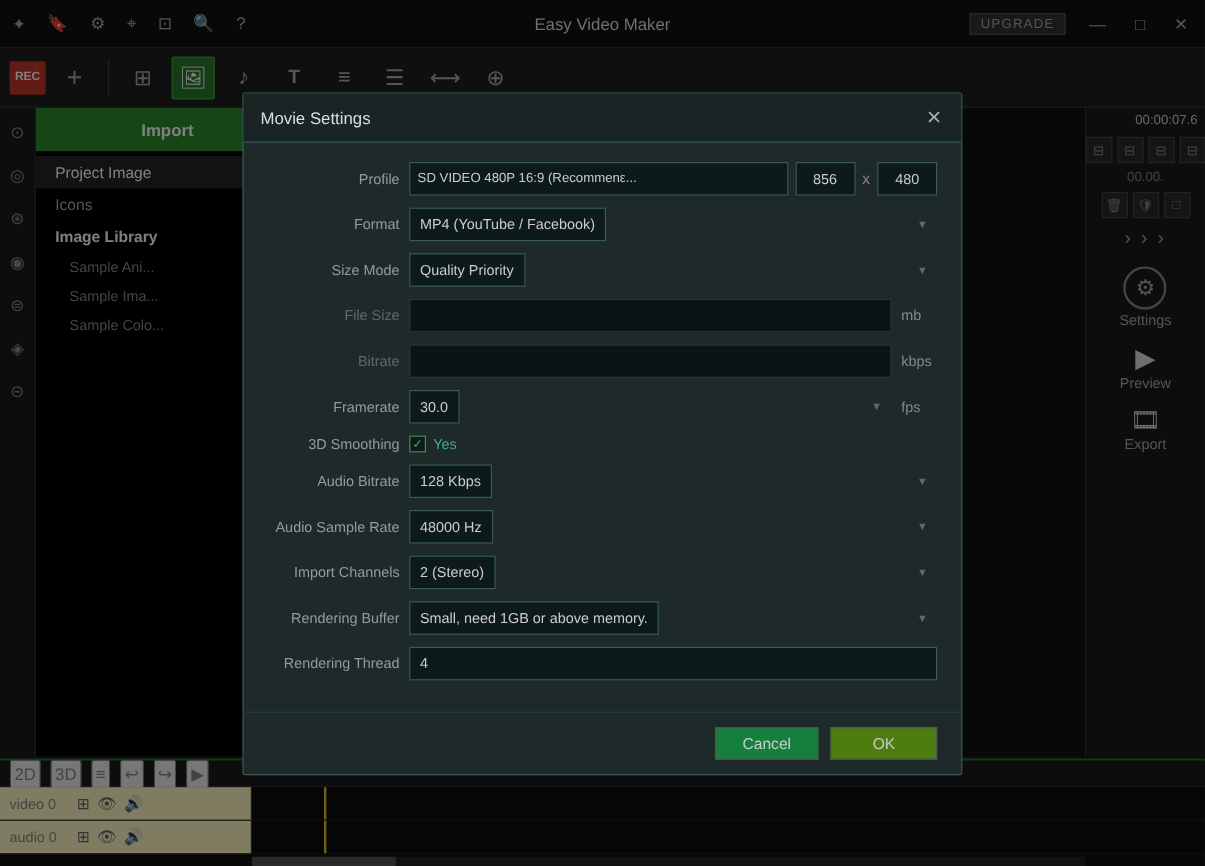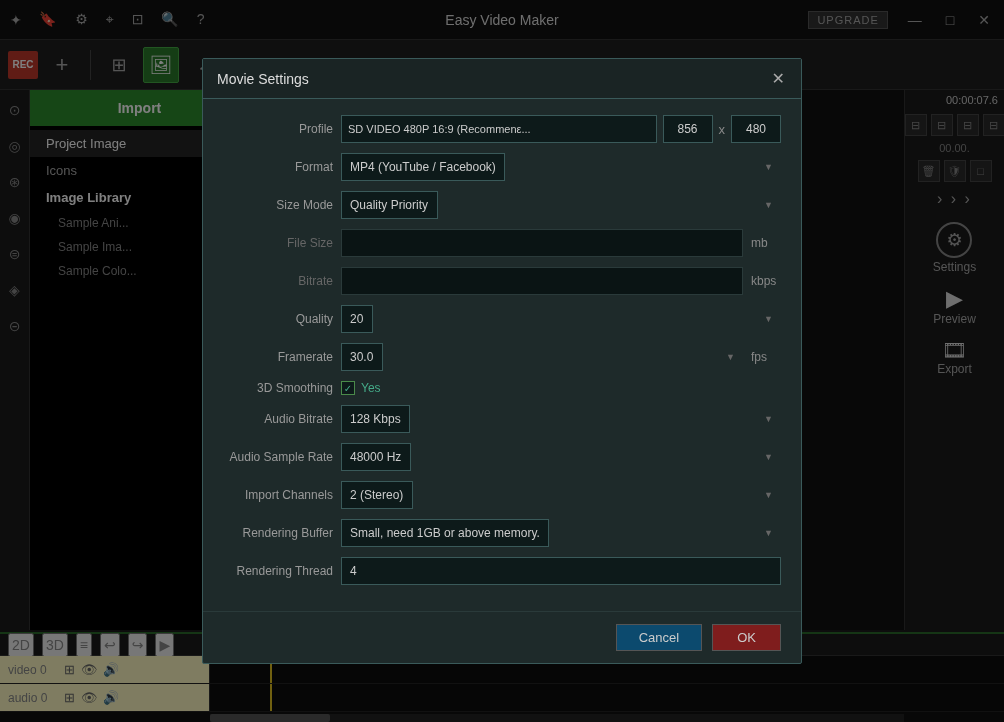--- a/index.html
+++ b/index.html
@@ -377,32 +377,32 @@
       font-size: 12px;
     }
     .dialog-footer {
       padding: 12px 20px;
       display: flex;
       justify-content: flex-end;
       gap: 10px;
       border-top: 1px solid #2a3a3a;
     }
     .btn-cancel {
-      background: #0c4a6e;
+      background: #15803d;
       border: 1px solid #555;
       color: #ccc;
       padding: 5px 22px;
       font-size: 13px;
       cursor: pointer;
     }
     .btn-ok {
-      background: #7f1d1d;
+      background: #4d7c0f;
       border: 1px solid #555;
       color: #ccc;
-      padding: 5px 24px;
+      padding: 5px 34px;
       font-size: 13px;
       cursor: pointer;
       text-align: right;
     }
 
     
     .timeline-area {
       position: absolute;
       bottom: 0;
       left: 0;
@@ -774,28 +774,20 @@
         <input class="form-control" disabled="" style="background: rgb(10, 20, 20); border: 1px solid rgb(42, 58, 58); color: rgb(85, 85, 85); padding: 4px 8px; height: 28px; flex: 1 1 0%;">
         <span class="unit-label">mb</span>
       </div>
 
       <div class="form-row">
         <span class="form-label disabled">Bitrate</span>
         <input class="form-control" disabled="" style="background: rgb(10, 20, 20); border: 1px solid rgb(42, 58, 58); color: rgb(85, 85, 85); padding: 4px 8px; height: 28px; flex: 1 1 0%;">
         <span class="unit-label">kbps</span>
       </div>
 
-      <div class="form-row">
-        <span class="form-label">Quality</span>
-        <div class="select-wrapper">
-          <select class="form-control-select">
-            <option>20</option>
-          </select>
-        </div>
-      </div>
 
       <div class="form-row">
         <span class="form-label">Framerate</span>
         <div class="select-wrapper">
           <select class="form-control-select">
             <option>30.0</option>
           </select>
         </div>
         <span class="unit-label">fps</span>
       </div>

